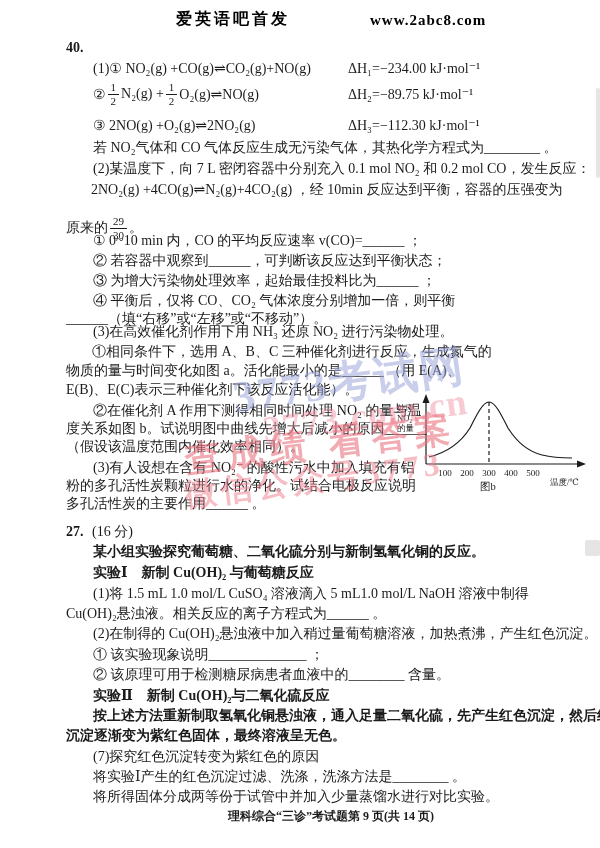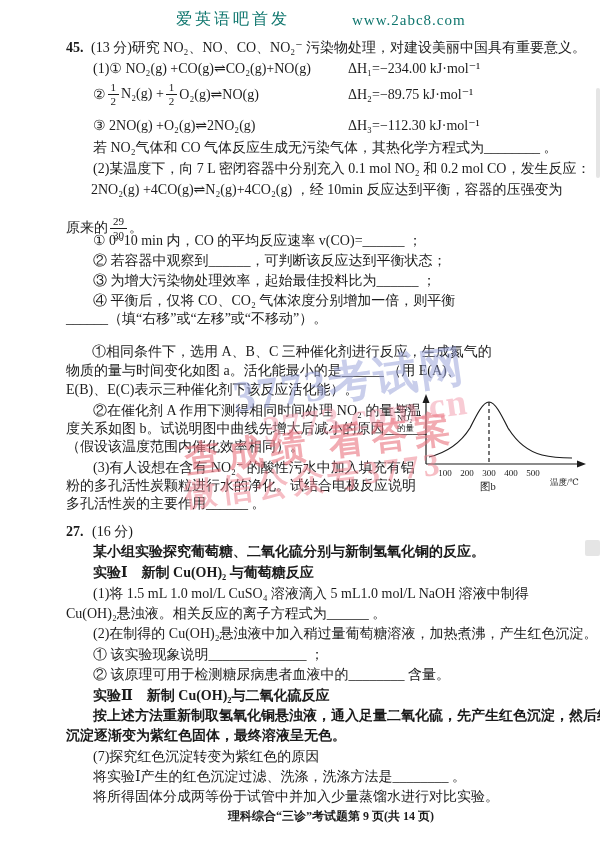--- a/index.html
+++ b/index.html
@@ -2,21 +2,21 @@
 <html><head>
 <meta charset="utf-8">
 <style>
   html,body{margin:0;padding:0;background:#e8e8e8;}
   .page{
     position:relative;width:600px;height:848px;margin:0 auto;background:#ffffff;
     font-family:"Liberation Serif","DejaVu Serif",serif;color:#1b1b1b;overflow:hidden;
   }
   .t{position:absolute;white-space:nowrap;font-size:14px;line-height:1.25;}
   .bold{font-weight:bold;}
-  .red{color:#0f766e;}
+  .red{color:#000000;font-weight:bold;}
   .hdr-left{font-size:16px;letter-spacing:3px;}
   .hdr-right{font-size:15px;letter-spacing:1px;}
   .row{position:absolute;display:flex;align-items:center;white-space:nowrap;font-size:14px;}
   .frac{display:inline-flex;flex-direction:column;align-items:center;line-height:1;margin:0 2px;}
   .frac .fn{font-size:11px;padding:0 3px 1px;border-bottom:1px solid #1b1b1b;}
   .frac .fd{font-size:11px;padding:1px 3px 0;}
   .wm{position:absolute;pointer-events:none;white-space:nowrap;font-weight:bold;z-index:5;}
   .wm-blue{left:232px;top:352px;font-size:44px;color:rgba(148,158,216,0.50);transform:rotate(-8deg);letter-spacing:2px;}
   .wm-pink{left:262px;top:394px;font-size:37px;color:rgba(240,140,160,0.45);transform:rotate(-8deg);letter-spacing:1px;}
   .wm-red1{left:184px;top:420px;font-size:36px;color:rgba(233,115,126,0.60);transform:rotate(-7deg);letter-spacing:7px;}
@@ -30,24 +30,23 @@
   .dash{stroke:#1b1b1b;stroke-width:1.2;stroke-dasharray:4,3;fill:none;}
   .artifact{position:absolute;background:#cfcfcf;opacity:0.55;border-radius:2px;}
   .footer{font-size:12px;font-weight:bold;}
 </style>
 </head>
 <body>
 
 <div class="page">
 
   <div class="t red hdr-left" style="top:9px;left:176px">爱英语吧首发</div>
-  <div class="t red hdr-right" style="top:11px;left:352px">www.2abc8.com</div>
+  <div class="t red hdr-right" style="top:11px;left:370px">www.2abc8.com</div>
 
-  <div class="t bold" style="top:39px;left:66px">45.</div>
-  <div class="t" style="top:39px;left:91px">(13 分)研究 NO₂、NO、CO、NO₂⁻ 污染物处理，对建设美丽中国具有重要意义。</div>
+  <div class="t bold" style="top:39px;left:66px">40.</div>
 
   <div class="t" style="top:60px;left:93px">(1)① NO₂(g) +CO(g)⇌CO₂(g)+NO(g)</div>
   <div class="t" style="top:60px;left:348px">ΔH₁=−234.00 kJ·mol⁻¹</div>
 
   <div class="row" style="top:78px;left:93px;height:32px">
     <span>②</span>
     <span class="frac">
         <span class="fn">1</span>
         <span class="fd">2</span>
       </span>
@@ -75,20 +74,21 @@
       </span>
     <span>。</span>
   </div>
 
   <div class="t" style="top:232px;left:93px">① 0~10 min 内，CO 的平均反应速率 v(CO)=______ ；</div>
   <div class="t" style="top:272px;left:93px">③ 为增大污染物处理效率，起始最佳投料比为______ ；</div>
   <div class="t" style="top:252px;left:93px">② 若容器中观察到______，可判断该反应达到平衡状态；</div>
   <div class="t" style="top:292px;left:93px">④ 平衡后，仅将 CO、CO₂ 气体浓度分别增加一倍，则平衡</div>
   <div class="t" style="top:310px;left:66px">______（填“右移”或“左移”或“不移动”）。</div>
 
+  <div class="t" style="top:323px;left:93px">(3)在高效催化剂作用下用 NH₃ 还原 NO₂ 进行污染物处理。</div>
   <div class="t" style="top:343px;left:92px">①相同条件下，选用 A、B、C 三种催化剂进行反应，生成氮气的</div>
   <div class="t" style="top:362px;left:66px">物质的量与时间变化如图 a。活化能最小的是______ （用 E(A)、</div>
   <div class="t" style="top:381px;left:66px">E(B)、E(C)表示三种催化剂下该反应活化能）。</div>
   <div class="t" style="top:402px;left:93px">②在催化剂 A 作用下测得相同时间处理 NO₂ 的量与温</div>
   <div class="t" style="top:420px;left:66px">度关系如图 b。试说明图中曲线先增大后减小的原因______</div>
   <div class="t" style="top:438px;left:66px">（假设该温度范围内催化效率相同）。</div>
   <div class="t" style="top:459px;left:93px">(3)有人设想在含有 NO₂⁻ 的酸性污水中加入填充有铝</div>
   <div class="t" style="top:477px;left:66px">粉的多孔活性炭颗粒进行水的净化。试结合电极反应说明</div>
   <div class="t" style="top:495px;left:66px">多孔活性炭的主要作用______ 。</div>
 

